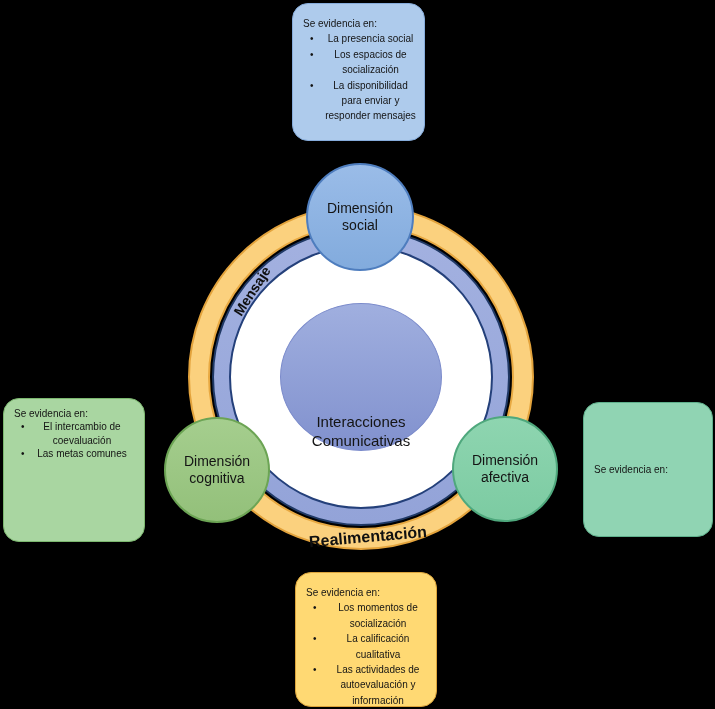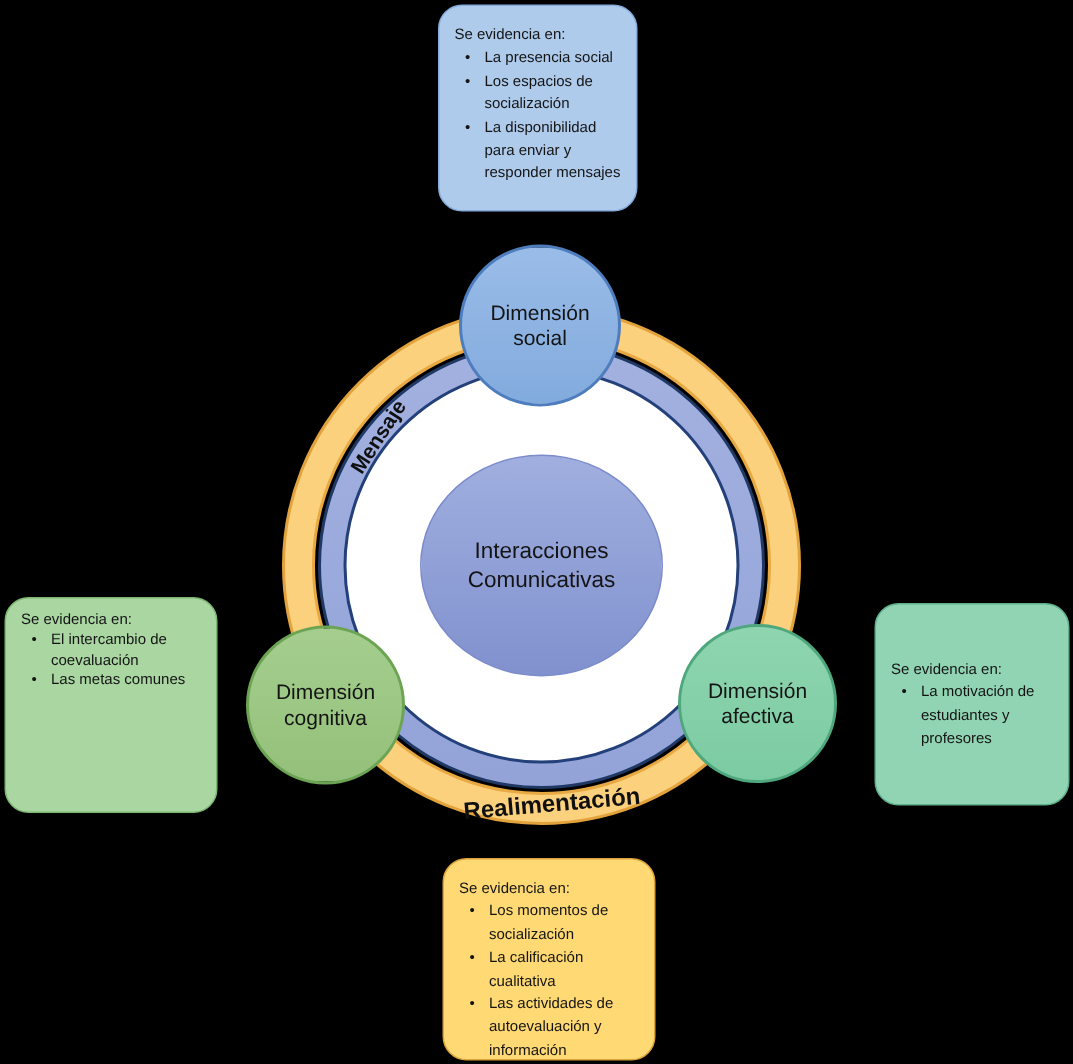--- a/index.html
+++ b/index.html
@@ -10,21 +10,21 @@
   .abs{position:absolute;box-sizing:border-box;}
   
   .ring{border-radius:50%;}
   #ring-orange{left:188px;top:204px;width:346px;height:346px;background:#FBD17E;border:2px solid #E3A33C;}
   #ring-gap{left:208px;top:224px;width:306px;height:306px;background:#000;border:2px solid #E8A942;}
   #ring-blue{left:212px;top:228px;width:298px;height:298px;background:linear-gradient(180deg,#A3B1E0,#93A3D8);border:2px solid #1F3864;}
   #ring-white{left:229px;top:245px;width:264px;height:264px;background:#FFFFFF;border:2px solid #24407A;}
   #center-circle{
     left:280px;top:303px;width:162px;height:148px;border-radius:50%;
     background:linear-gradient(180deg,#A0AFDF,#8191CE);border:1px solid #7B8BCB;
-    display:flex;align-items:center;justify-content:center;text-align:center;
+    display:flex;align-items:flex-end;justify-content:center;text-align:center;
   }
   #center-circle .lbl{font-size:15px;line-height:19px;width:132px;}
   
   #mensaje-label{left:202px;top:283px;width:100px;text-align:center;
     transform:rotate(-57deg);font-size:14px;font-weight:600;color:#101010;}
   #realimentacion-label{left:288px;top:528px;width:160px;text-align:center;
     transform:rotate(-5deg);font-size:16px;font-weight:600;color:#101010;}
   
   .dim-circle{border-radius:50%;display:flex;align-items:center;justify-content:center;
     text-align:center;font-size:14px;line-height:17px;}
@@ -32,21 +32,21 @@
   #circle-social{left:306px;top:163px;width:108px;height:108px;
     background:linear-gradient(180deg,#9ABCE8,#82ABDD);border:2px solid #4E7DBE;}
   #circle-cognitiva{left:164px;top:417px;width:106px;height:106px;
     background:linear-gradient(180deg,#A5CE8E,#93C07A);border:2px solid #6CA454;}
   #circle-afectiva{left:452px;top:416px;width:106px;height:106px;
     background:linear-gradient(180deg,#8ED5B0,#7CCBA2);border:2px solid #4FA87D;}
   
   .ev-box{border-radius:16px;font-size:10px;}
   .ev-box .title{margin:0;}
   .ev-box ul{list-style:none;margin:0;padding:0;}
-  .ev-box li{position:relative;padding-left:20px;}
+  .ev-box li{position:relative;padding-left:20px;text-align:center;}
   .ev-box li::before{content:"\2022";position:absolute;left:7px;top:0;}
   #box-social{left:292px;top:3px;width:133px;height:138px;background:#AECBEC;
     border:1.5px solid #86ACDB;padding:12px 6px 8px 10px;line-height:15.4px;}
   #box-cognitiva{left:3px;top:398px;width:142px;height:144px;background:#A9D6A1;
     border:1.5px solid #7CB86F;padding:8px 14px 8px 10px;line-height:13.4px;}
   #box-afectiva{left:583px;top:402px;width:130px;height:135px;background:#90D4B3;
     border:1.5px solid #5FB08C;padding:8px 6px 8px 10px;line-height:15.4px;
     display:flex;flex-direction:column;justify-content:center;}
   #box-realimentacion{left:295px;top:572px;width:142px;height:135px;background:#FFD973;
     border:1.5px solid #DCA43B;padding:12px 6px 8px 10px;line-height:15.4px;}
@@ -91,21 +91,20 @@
     <p class="title">Se evidencia en:</p>
     <ul>
       <li>El intercambio de coevaluación</li>
       <li>Las metas comunes</li>
     </ul>
   </div>
 
   <div class="abs ev-box" id="box-afectiva">
     <p class="title">Se evidencia en:</p>
     <ul>
-      <li>La motivación de estudiantes y profesores</li>
     </ul>
   </div>
 
   <div class="abs ev-box" id="box-realimentacion">
     <p class="title">Se evidencia en:</p>
     <ul>
       <li>Los momentos de socialización</li>
       <li>La calificación cualitativa</li>
       <li>Las actividades de autoevaluación y información</li>
     </ul>

